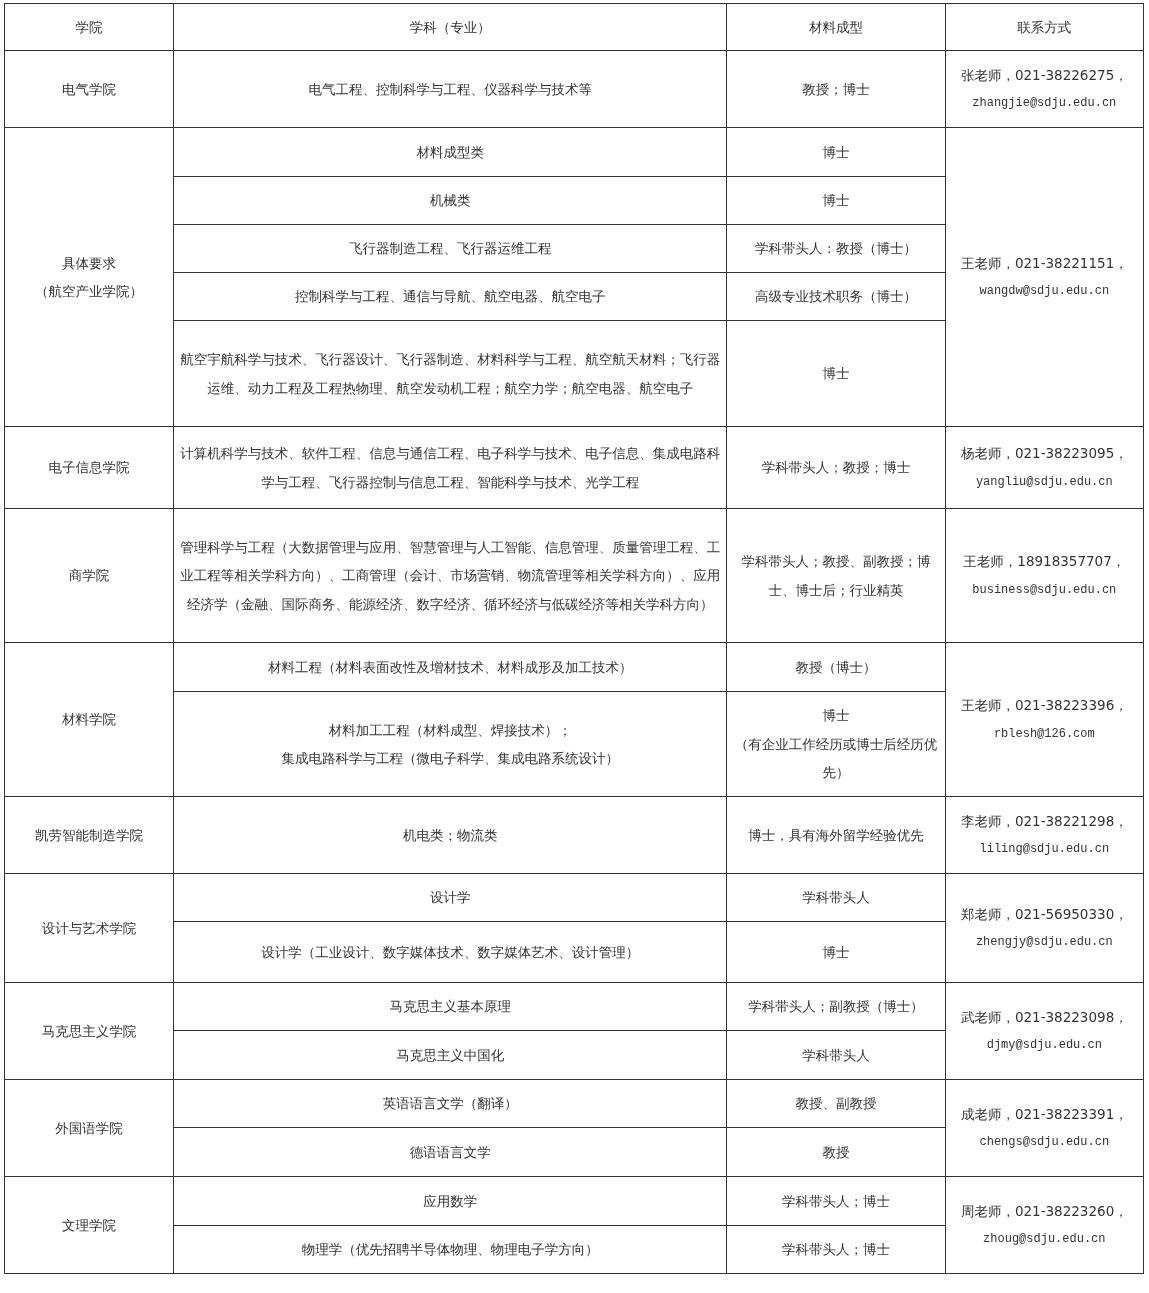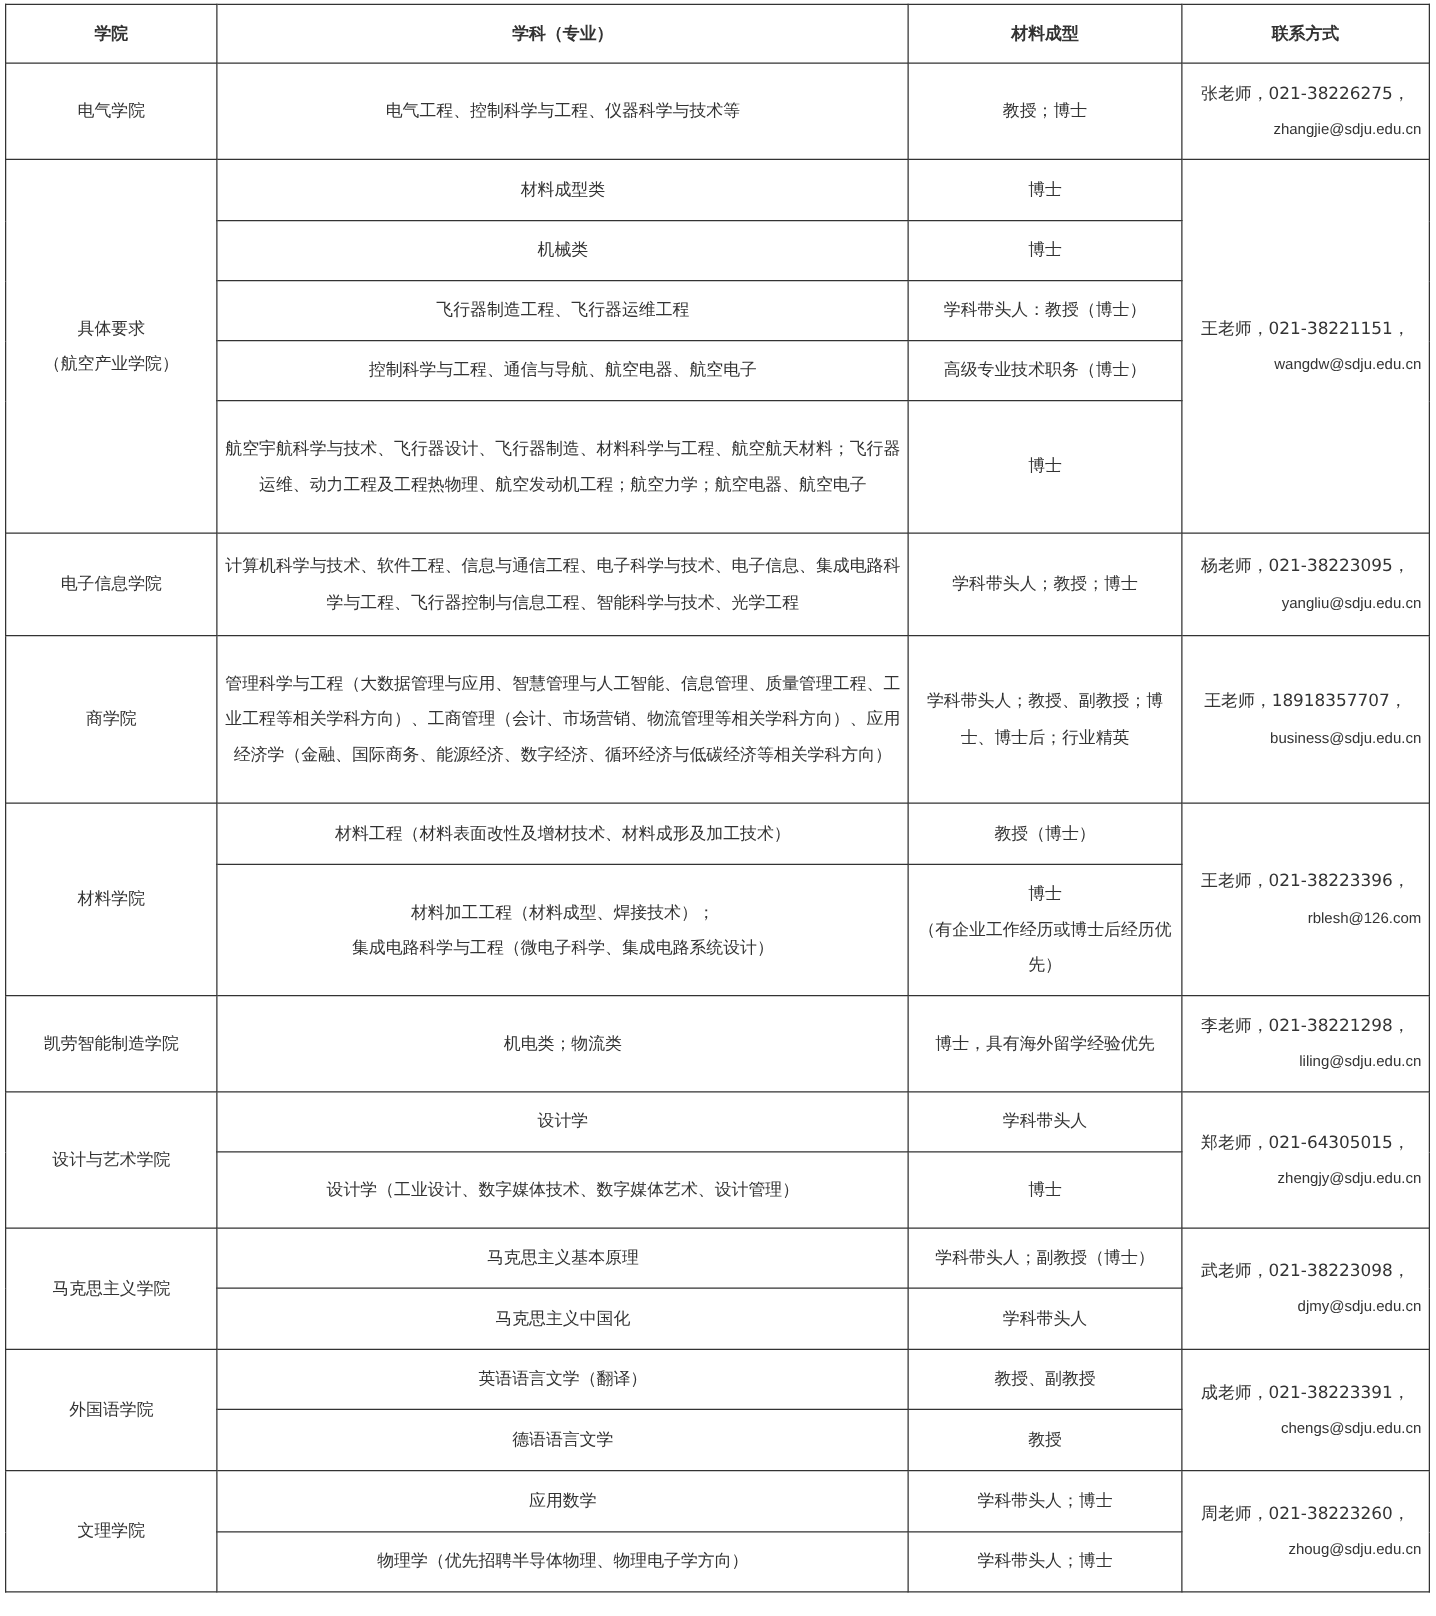--- a/index.html
+++ b/index.html
@@ -9,24 +9,24 @@
     position: absolute; left: 4px; top: 3px;
     border-collapse: collapse; table-layout: fixed;
     width: 1140px;
   }
   table.recruit td, table.recruit th {
     border: 1px solid #333333;
     text-align: center; vertical-align: middle;
     font-size: 13.5px; line-height: 28.5px;
     padding: 0 6px; word-break: break-all;
   }
-  table.recruit th { font-weight: bold; height: 46px; color: #333; margin-left: 34px; }
+  table.recruit th { font-weight: normal; height: 46px; color: #333; margin-left: 34px; }
   .c1 { width: 162px; } .c2 { width: 530px; } .c3 { width: 209px; } .c4 { width: 190px; }
   .contact-line { display: block; }
-  .email { display: block; font-family: Liberation Sans, sans-serif; font-size: 12px; text-align: right; }
+  .email { display: block; font-family: Liberation Mono, monospace; font-size: 12px; }
   .multi { line-height: 28.5px; }
 </style>
 </head>
 <body>
 
 <table class="recruit">
   <colgroup>
     <col class="c1">
       <col class="c2">
       <col class="c3">
@@ -129,21 +129,21 @@
         <span class="contact-line">李老师，021-38221298，</span>
         <span class="email">liling@sdju.edu.cn</span>
       </td>
     </tr>
 
     <tr style="height:48px">
       <td rowspan="2">设计与艺术学院</td>
       <td>设计学</td>
       <td>学科带头人</td>
       <td rowspan="2">
-        <span class="contact-line">郑老师，021-64305015，</span>
+        <span class="contact-line">郑老师，021-56950330，</span>
         <span class="email">zhengjy@sdju.edu.cn</span>
       </td>
     </tr>
     <tr style="height:61px">
       <td>设计学（工业设计、数字媒体技术、数字媒体艺术、设计管理）</td>
       <td>博士</td>
     </tr>
 
     <tr style="height:48px">
       <td rowspan="2">马克思主义学院</td>

